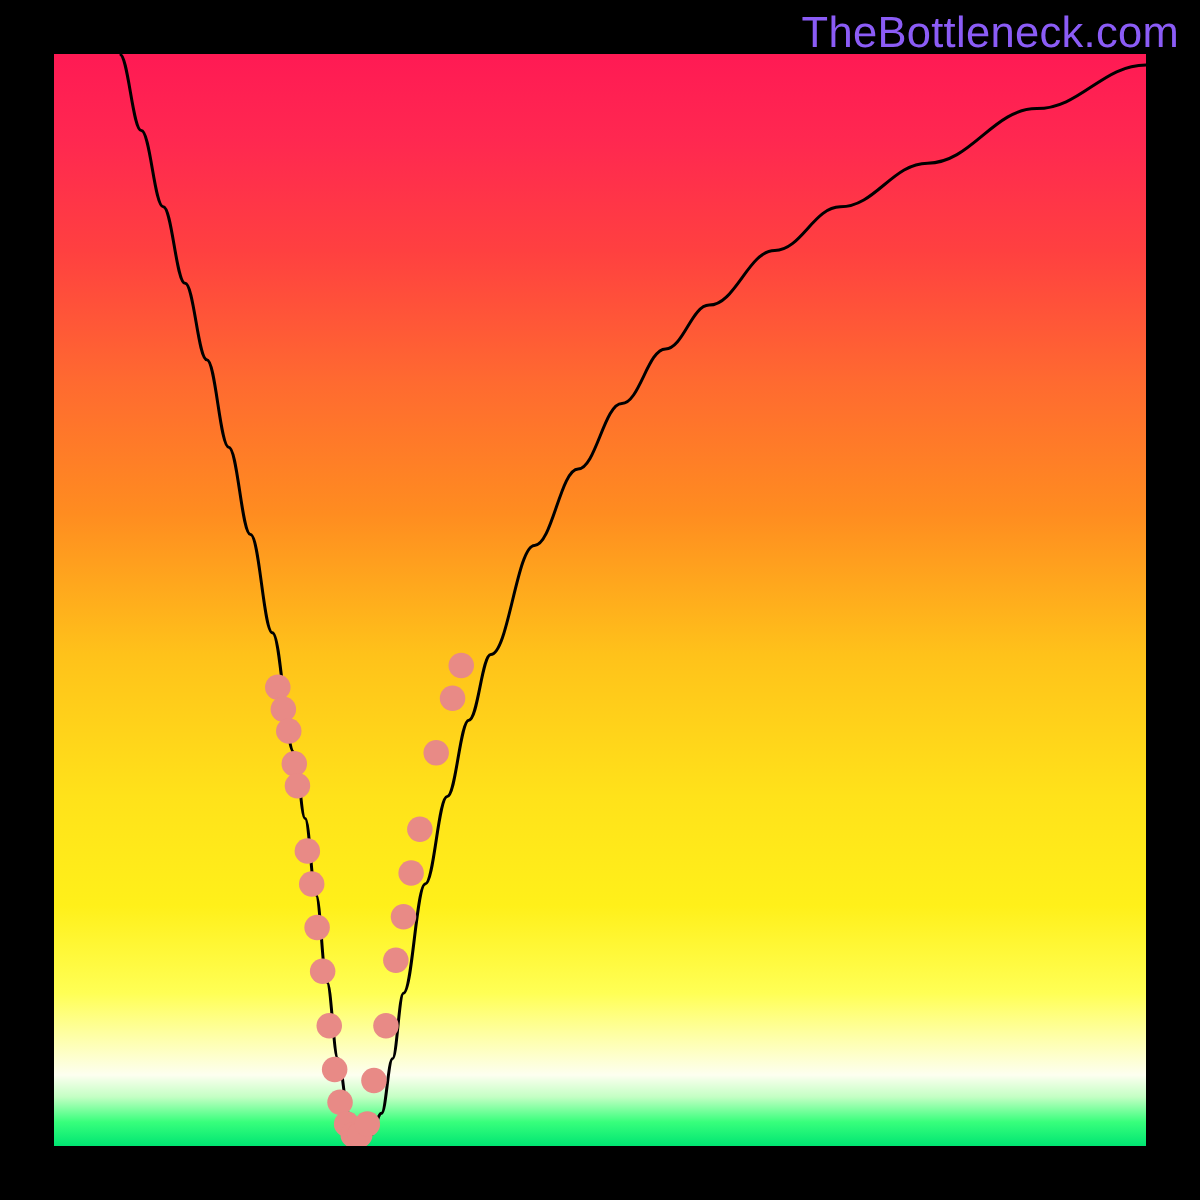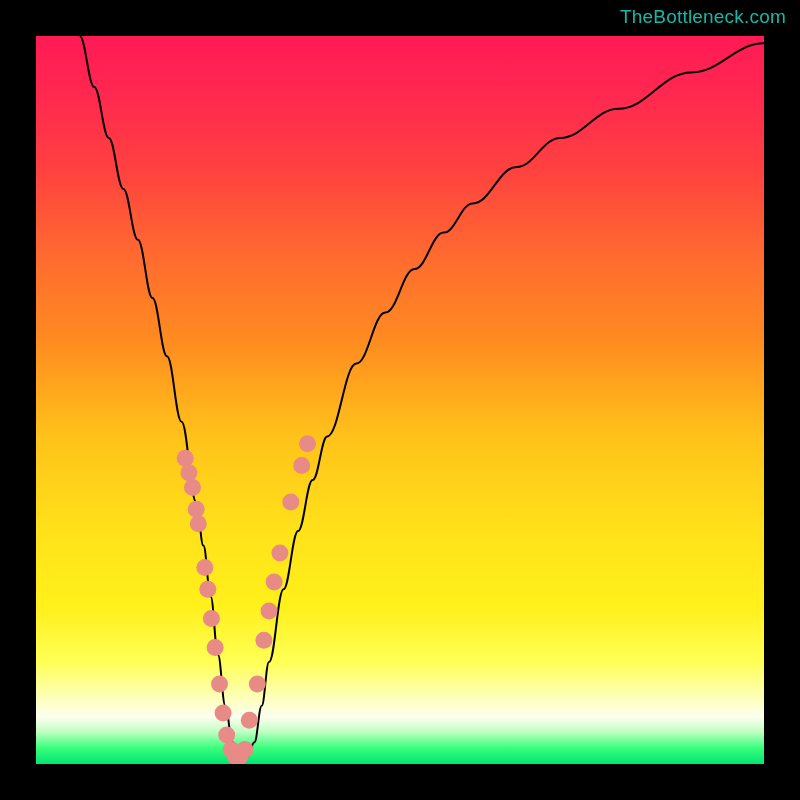--- a/index.html
+++ b/index.html
@@ -19,22 +19,22 @@
     height: 800px;
   }
   .black-border {
     position: absolute;
     background: #000;
   }
   .watermark {
     position: absolute;
     top: 6px;
     right: 14px;
-    color: #14b8a6;
-    font-size: 19px;
+    color: #8b5cf6;
+    font-size: 29px;
     font-weight: 400;
     letter-spacing: 0.2px;
     user-select: none;
   }
   svg { display: block; }
 </style>
 </head>
 <body>
 
 <div class="frame">

